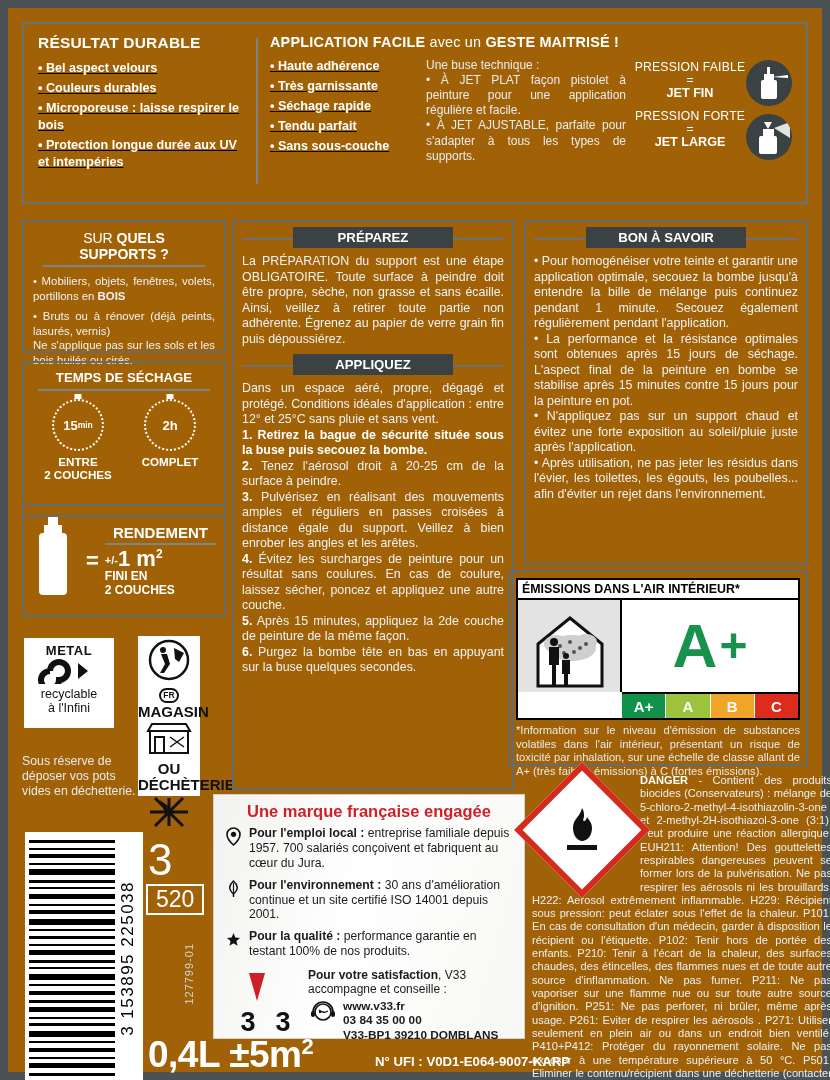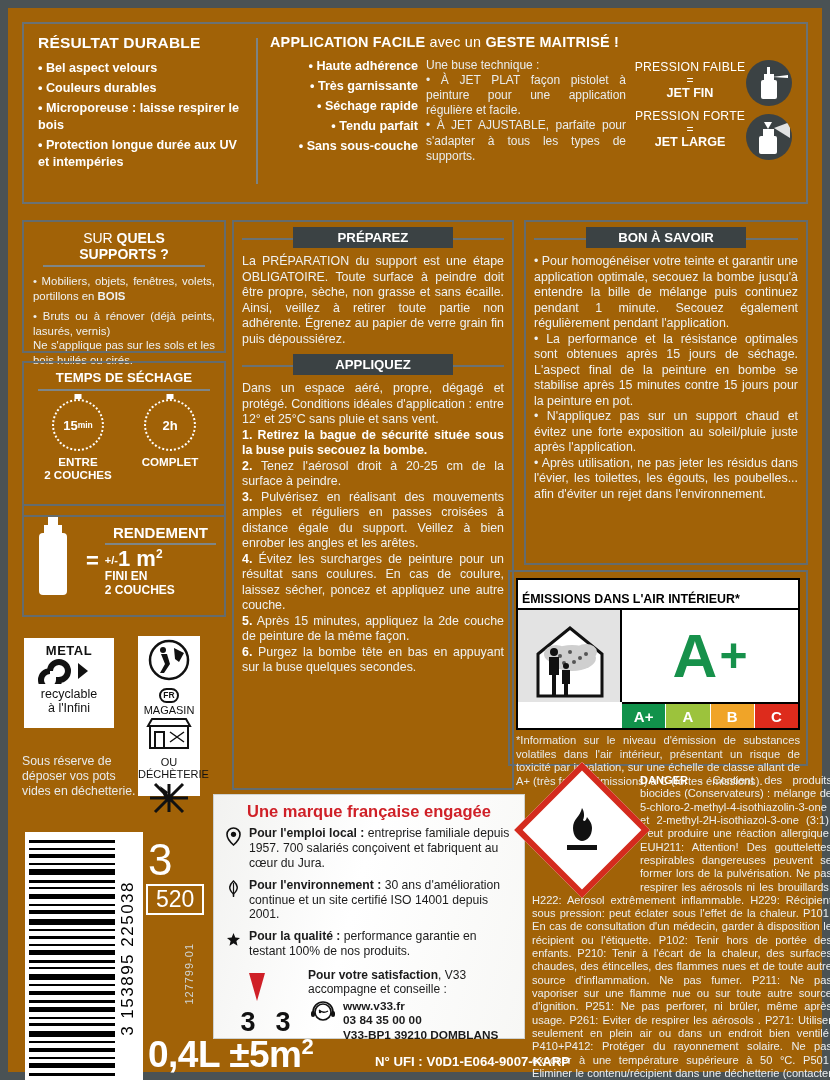--- a/index.html
+++ b/index.html
@@ -30,28 +30,28 @@
     display: flex;
   }
   #top-left { width: 232px; padding: 10px 8px 8px 14px; }
   #top-div { width: 2px; background: #7b8385; margin: 14px 10px 18px 0; }
   #top-right { flex: 1; padding: 10px 10px 8px 2px; }
   .band-h {
     color: #fff; font-weight: bold; font-size: 15.5px;
     letter-spacing: .2px; margin-bottom: 8px; white-space: nowrap;
   }
   .band-h.wide { font-size: 14.4px; }
-  .bullets { list-style: none; }
+  .bullets { list-style: none; text-decoration: underline; }
   .bullets li {
     color: #fff; font-weight: bold; font-size: 12.6px;
     line-height: 1.32; margin-bottom: 3.5px;
   }
   .bullets li::before { content: "• "; }
   .two-col { display: flex; gap: 8px; }
-  .tc-a { width: 148px; text-align: right; }
+  .tc-a { width: 148px; }
   .tc-b { width: 200px; }
   .nozzle-txt {
     color: #e9eced; font-size: 12px; line-height: 1.26;
     text-align: justify;
   }
   .press-block { flex: 1; display: flex; align-items: flex-start; padding-top: 2px;}
   .press-labels { flex:1; text-align: center; }
   .press-row { margin-bottom: 9px; }
   .press-row .l1 { color:#fff; font-size: 12.2px; letter-spacing:.2px;}
   .press-row .eq { color:#fff; font-size: 12px; line-height: 1.0; }
@@ -111,21 +111,21 @@
   #metal-logo {
     position:absolute; left: 16px; top: 630px; width: 90px; height: 90px;
     background:#fff; text-align:center; padding-top: 5px;
   }
   #metal-logo .t1 { font-weight:bold; font-size: 13px; color:#111; letter-spacing:.5px;}
   #metal-logo .t2 { font-size: 12.5px; color:#111; line-height:1.08; }
   #shop-logo {
     position:absolute; left: 130px; top: 628px; width: 62px; height: 160px;
     background:#fff; text-align:center;
   }
-  #shop-logo .s-t { font-weight:normal; font-size: 11px; color:#111; line-height:1.1;text-align:center;}
+  #shop-logo .s-t { font-weight:bold; font-size: 15px; color:#111; line-height:1.1;text-align:center;}
   #shop-logo .s-fr {
     width:20px;height:15px;border:2px solid #111;border-radius:9px;margin:1px auto;
     font-size:8.5px;font-weight:bold;line-height:11px;color:#111;
   }
   #reserve {
     position:absolute; left: 14px; top: 746px; width: 115px;
     color:#e7eaeb; font-size: 12.3px; line-height: 1.22;
   }
 
   
@@ -181,21 +181,20 @@
   .mt6 { margin-top: 7px; }
 
   
   #bonasavoir { left: 516px; top: 212px; width: 284px; height: 345px; padding: 5px 8px 8px; }
 
   #emissions { left: 500px; top: 562px; width: 300px; height: 196px; padding: 6px; }
   .emi-card { background:#fff; border: 2px solid #000; }
   .emi-title {
     font-weight:bold; font-size: 12.4px; color:#000; padding: 2px 4px;
     border-bottom: 2px solid #000;
-    margin-top: 10px;
   }
   .emi-body { display:flex; height: 92px; }
   .emi-house { width: 104px; background:#e3e3e3; border-right:2px solid #000; position:relative; }
   .emi-grade { flex:1; background:#fff; display:flex; align-items:center; justify-content:center; }
   .emi-grade .gA { color:#17914b; font-weight:bold; font-size: 62px; line-height: .78; }
   .emi-grade .gP { color:#17914b; font-weight:bold; font-size: 48px; line-height: .78; margin-left:2px;}
   .emi-scale { display:flex; height: 26px; margin-left: 104px; border-top:2px solid #000;}
   .emi-scale div {
     flex:1; color:#fff; font-weight:bold; font-size: 15px;
     display:flex; align-items:center; justify-content:center; border-right: 1px solid #fff;

